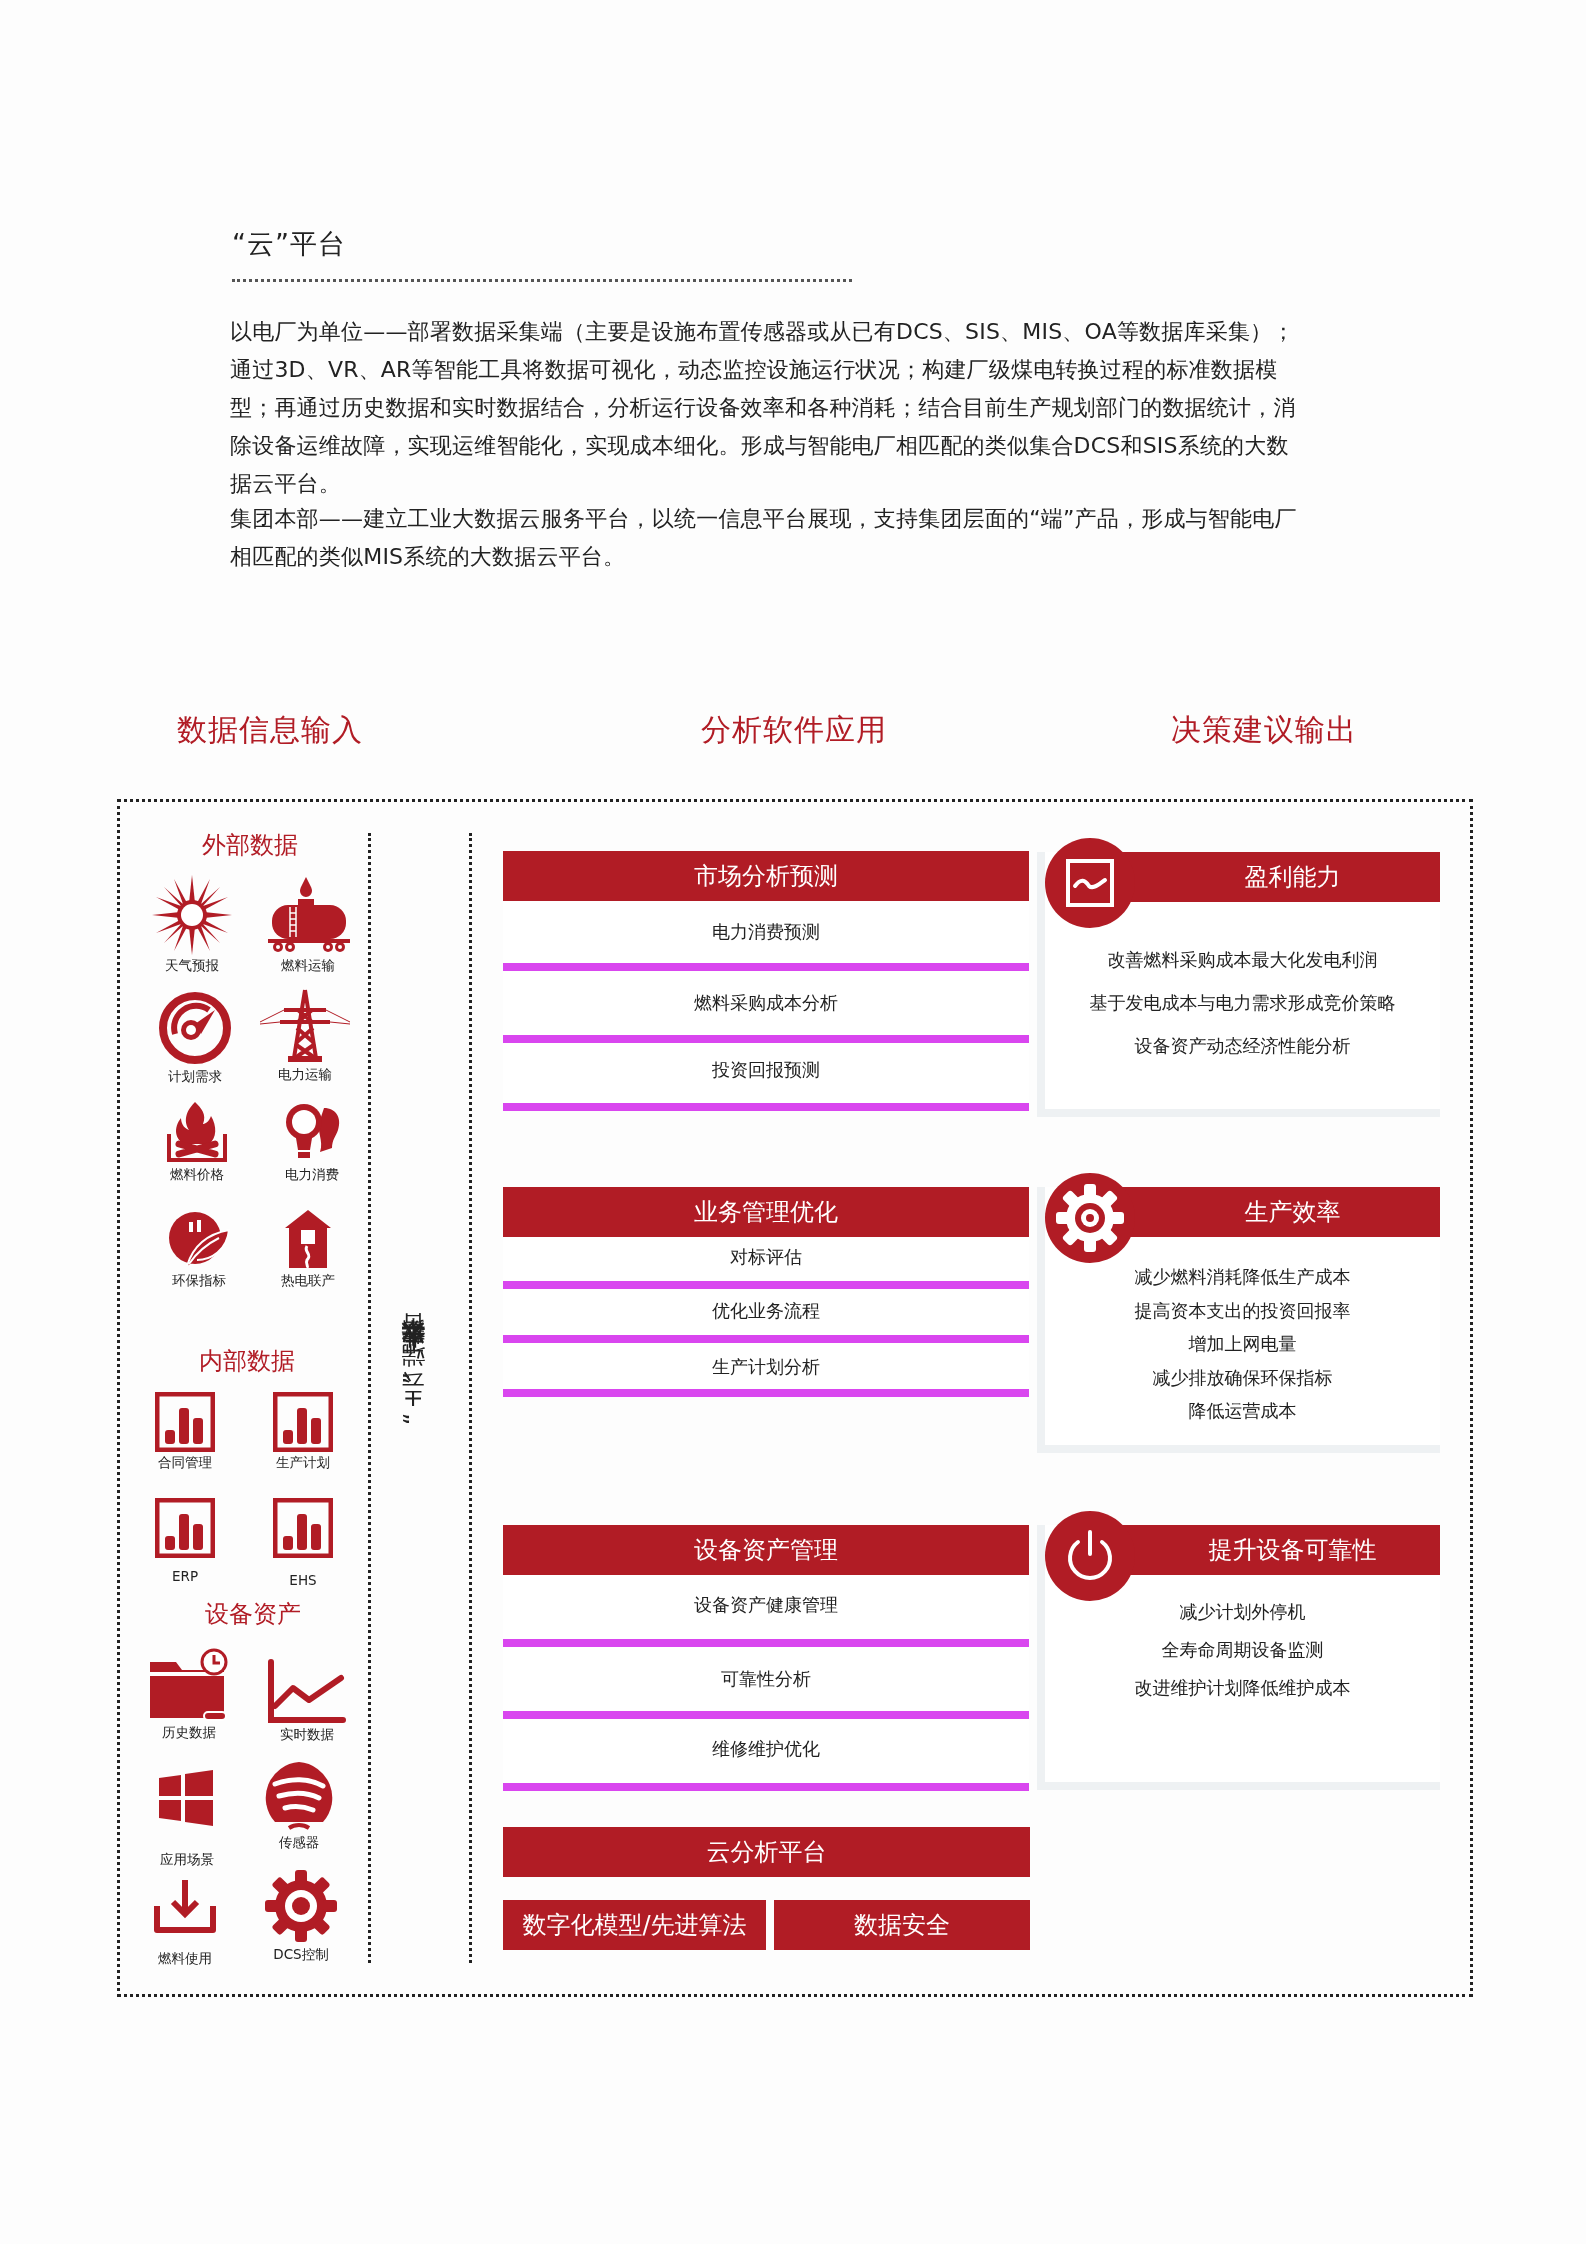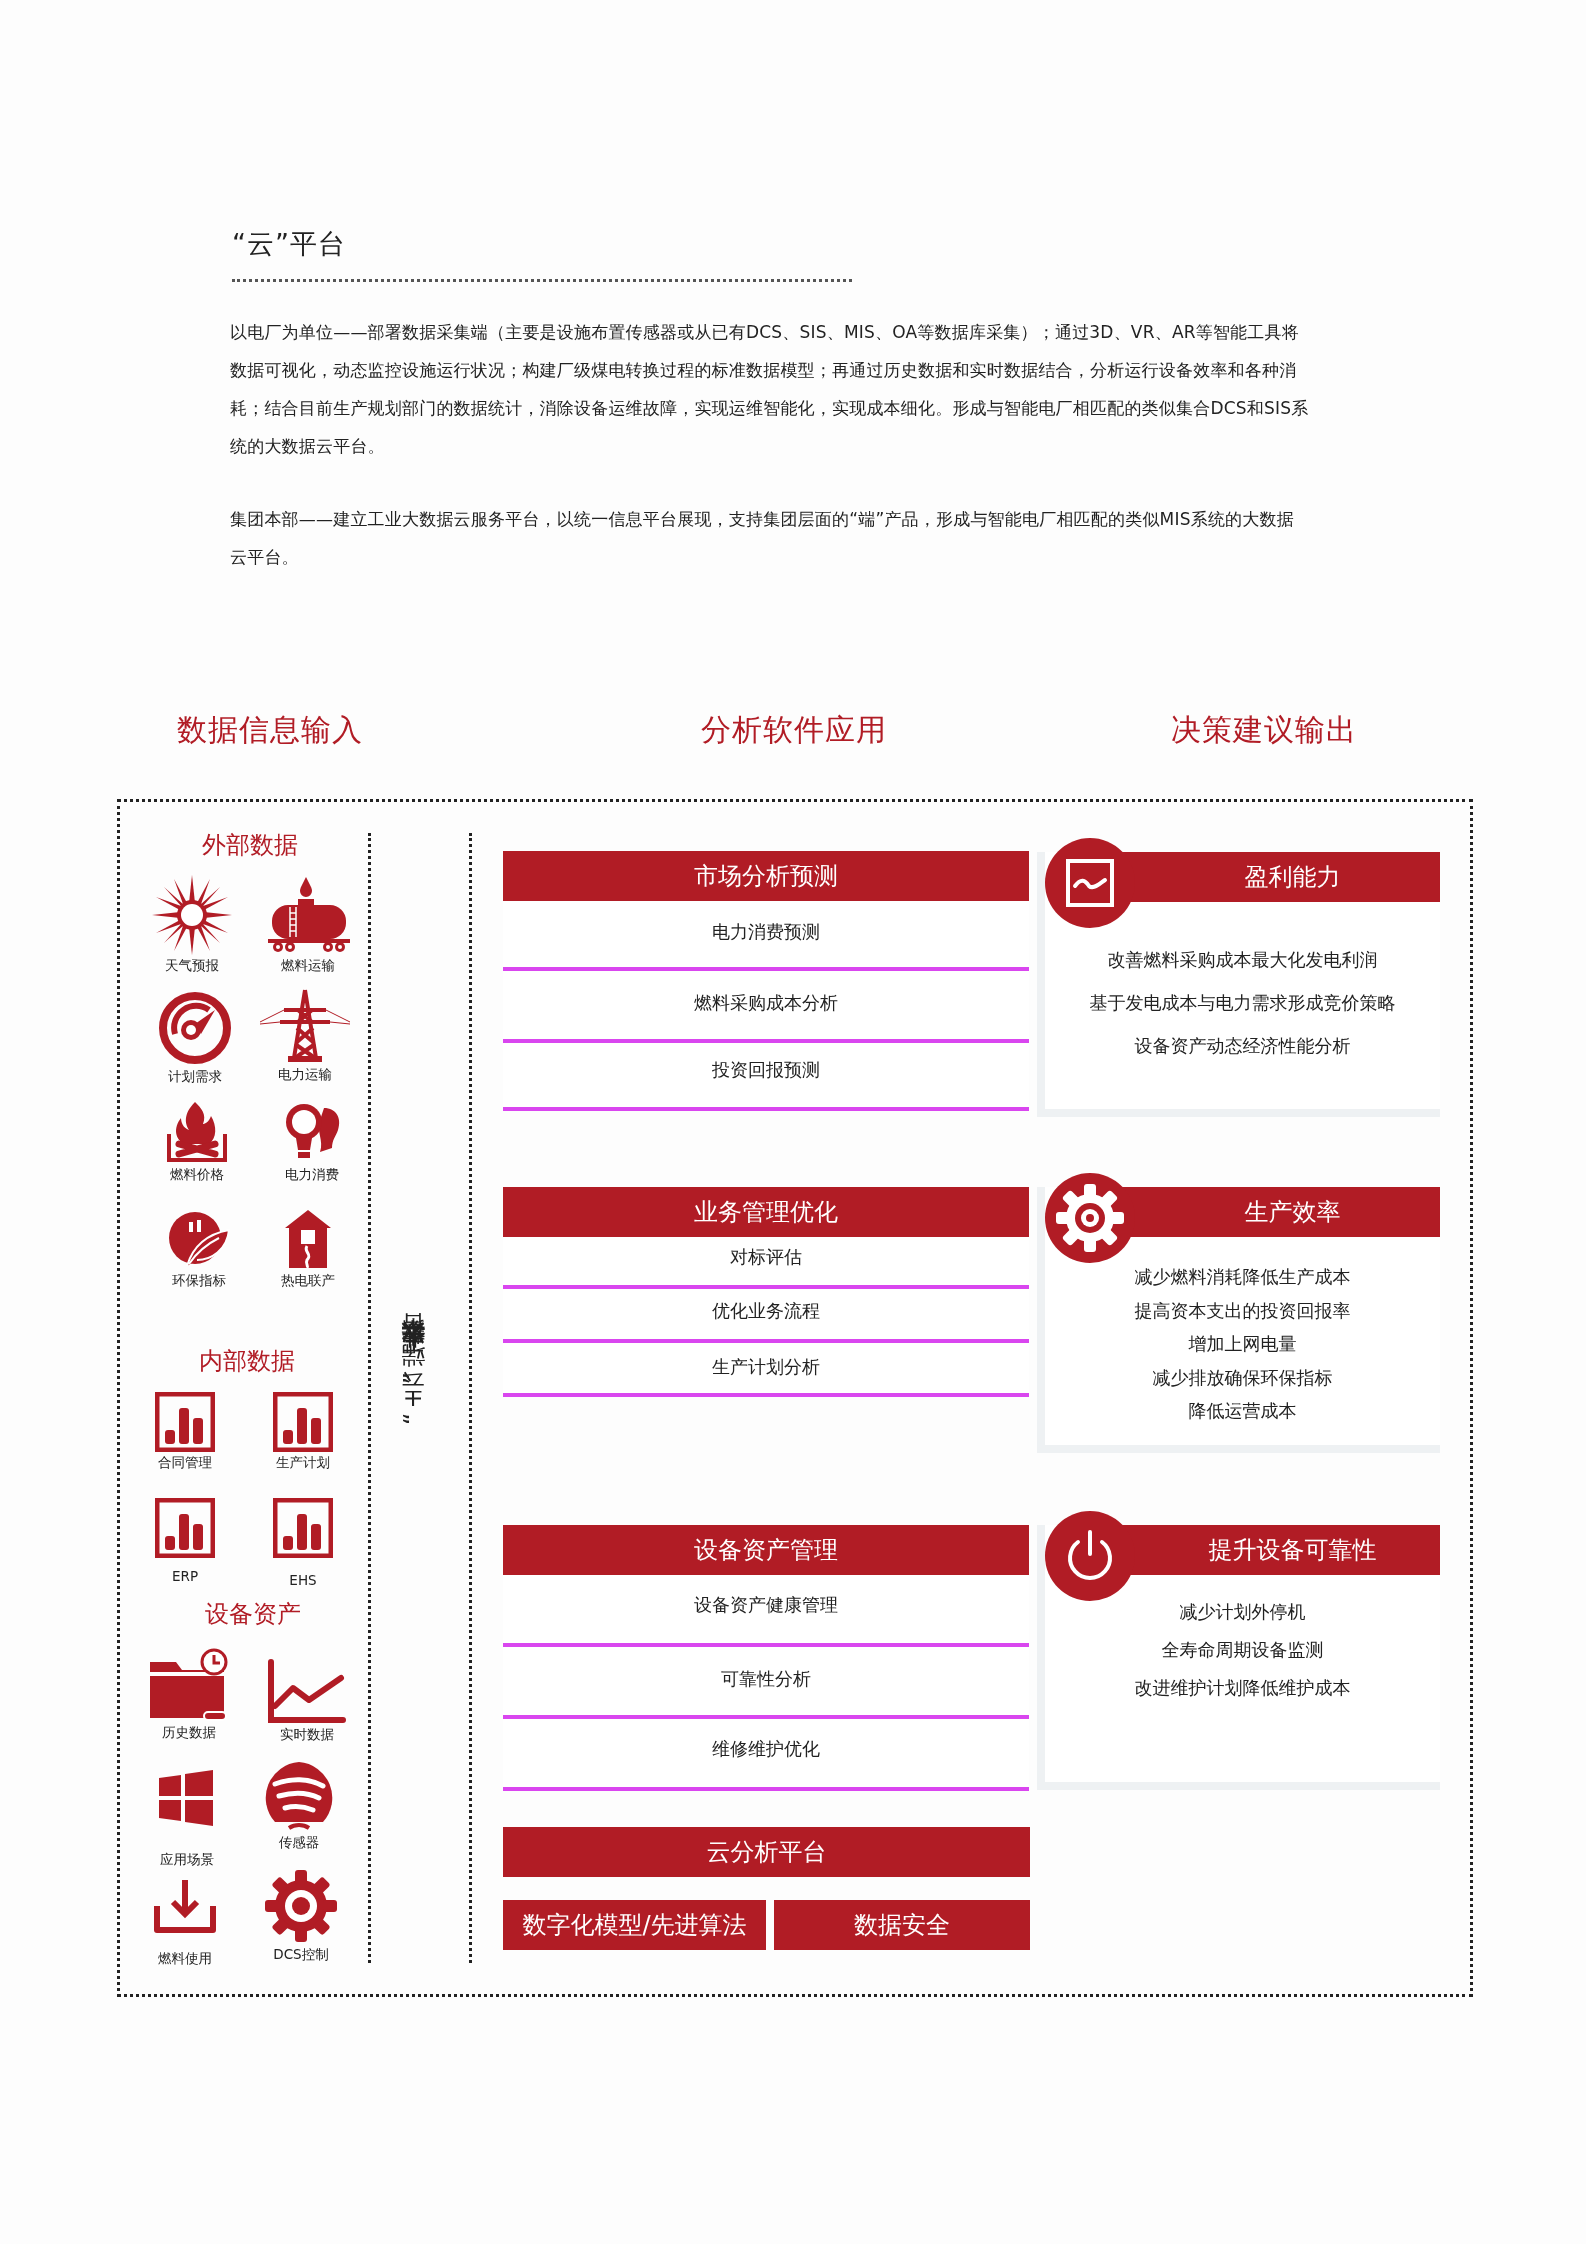--- a/index.html
+++ b/index.html
@@ -2,21 +2,21 @@
 <html><head>
 <meta charset="utf-8">
 <style>
   * { box-sizing: border-box; margin: 0; padding: 0; }
   html, body { width: 1586px; height: 2244px; background: #fdfdfd; overflow: hidden; }
   body { position: relative; font-family: "DejaVu Sans", "Liberation Sans", sans-serif; color: #222; }
   .abs { position: absolute; }
 
   .section-title { left: 232px; top: 226px; font-size: 27px; color: #222; letter-spacing: 1px; }
   .title-rule { left: 232px; top: 279px; width: 620px; border-top: 3px dotted #555; }
-  .para { left: 230px; width: 1080px; font-size: 17px; line-height: 38px; color: #222; letter-spacing: 0.2px; }
+  .para { left: 230px; width: 1080px; font-size: 22px; line-height: 38px; color: #222; letter-spacing: 0.2px; }
   .p1 { top: 313px; }
   .p2 { top: 500px; }
 
   .col-head { top: 710px; font-size: 30px; color: #b11c25; letter-spacing: 1px; }
   .ch1 { left: 177px; }
   .ch2 { left: 701px; }
   .ch3 { left: 1171px; }
 
   .frame { left: 117px; top: 799px; width: 1356px; height: 1198px; border: 3px dotted #222; border-top-style: dotted; }
   .vline { top: 833px; height: 1130px; border-left: 3px dotted #222; }
@@ -26,21 +26,21 @@
   .grp-title { font-size: 24px; color: #b11c25; text-align: center; width: 220px; }
   .icon-cell { width: 110px; text-align: center; }
   .icon-cell svg { display: block; margin: 0 auto; }
   .icon-label { font-size: 13.5px; color: #222; margin-top: 2px; white-space: nowrap; }
 
   .vertical-label { left: 397px; top: 1230px; width: 40px; height: 320px; writing-mode: vertical-rl; transform: rotate(180deg); font-size: 24px; color: #222; letter-spacing: 2px; text-align: center; }
 
   .red-bar { background: #b11c25; color: #fff; text-align: center; font-size: 24px; }
   .mid-card { left: 503px; width: 526px; }
   .mid-card .red-bar { height: 50px; line-height: 50px; }
-  .mid-row { background: #fff; text-align: center; font-size: 18px; color: #222; border-bottom: 4px solid #d946ef; }
+  .mid-row { background: #fff; text-align: center; font-size: 18px; color: #222; border-bottom: 8px solid #d946ef; }
   .right-card { left: 1037px; width: 403px; background: #fff; border-left: 8px solid #eef1f3; border-bottom: 8px solid #eef1f3; }
   .right-bar { position: absolute; left: 60px; right: 0; top: 0; height: 50px; line-height: 50px; padding-left: 40px; }
   .badge { position: absolute; left: -0px; top: -14px; width: 90px; height: 90px; border-radius: 50%; background: #b11c25; display: flex; align-items: center; justify-content: center; }
   .right-lines { position: absolute; left: 0; right: 0; text-align: center; font-size: 18px; color: #222; }
 
   .bottom-bar { height: 50px; line-height: 50px; font-size: 24px; }
 </style>
 </head>
 <body>
 

